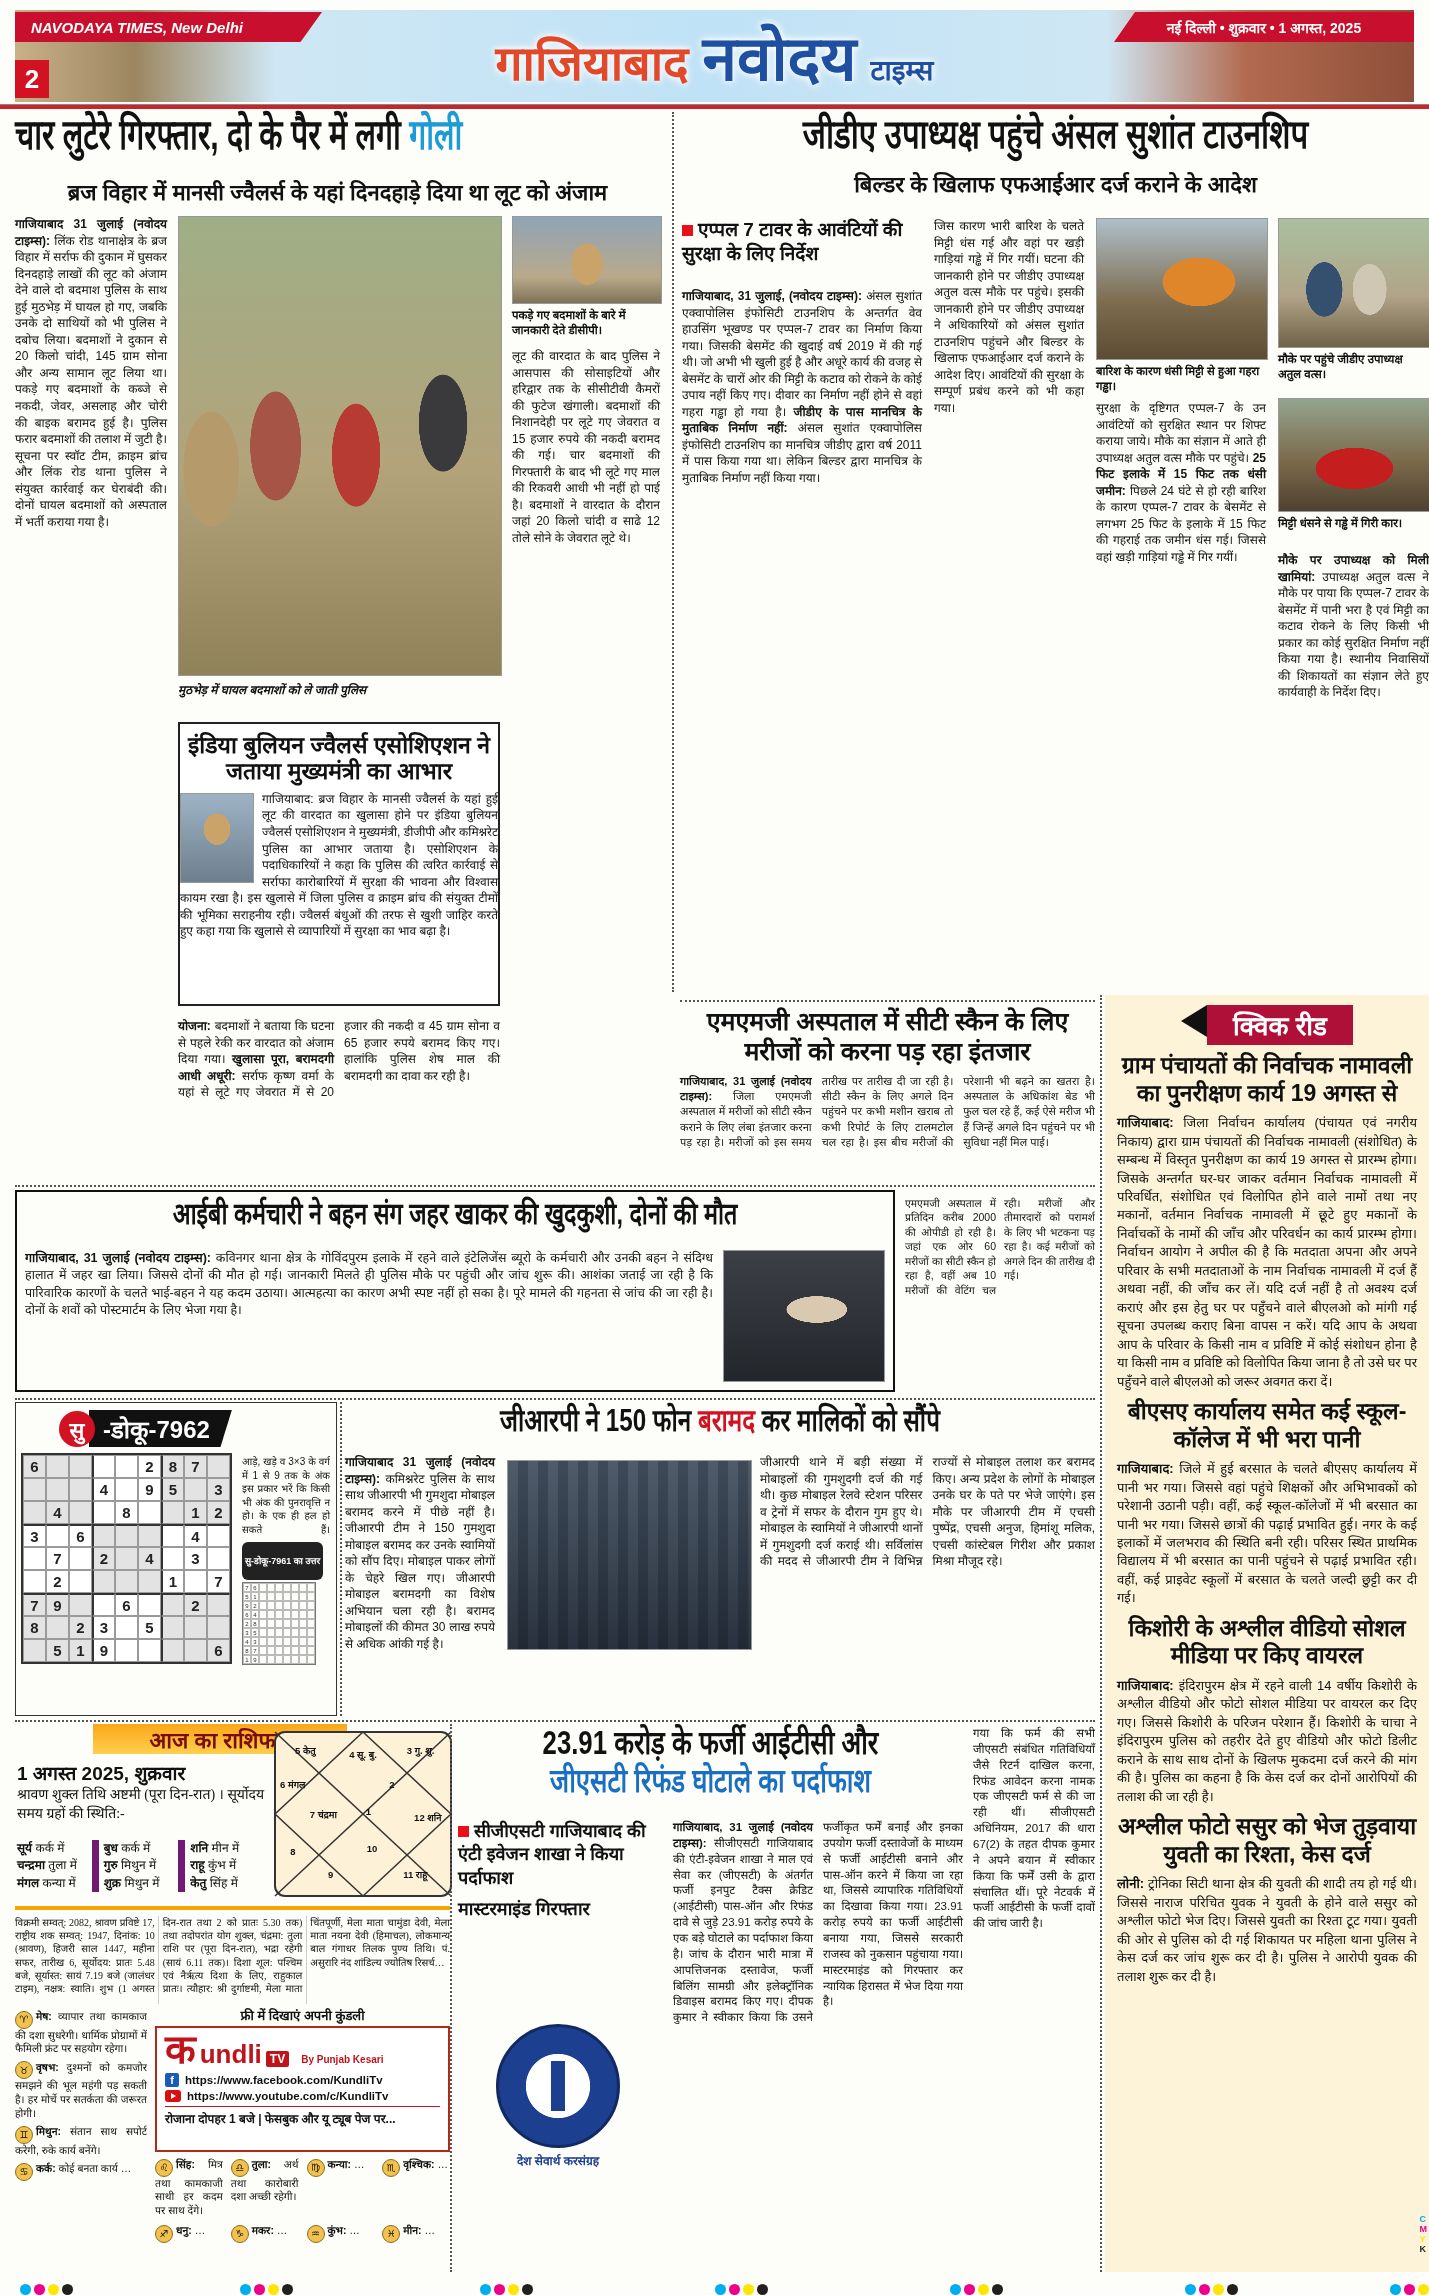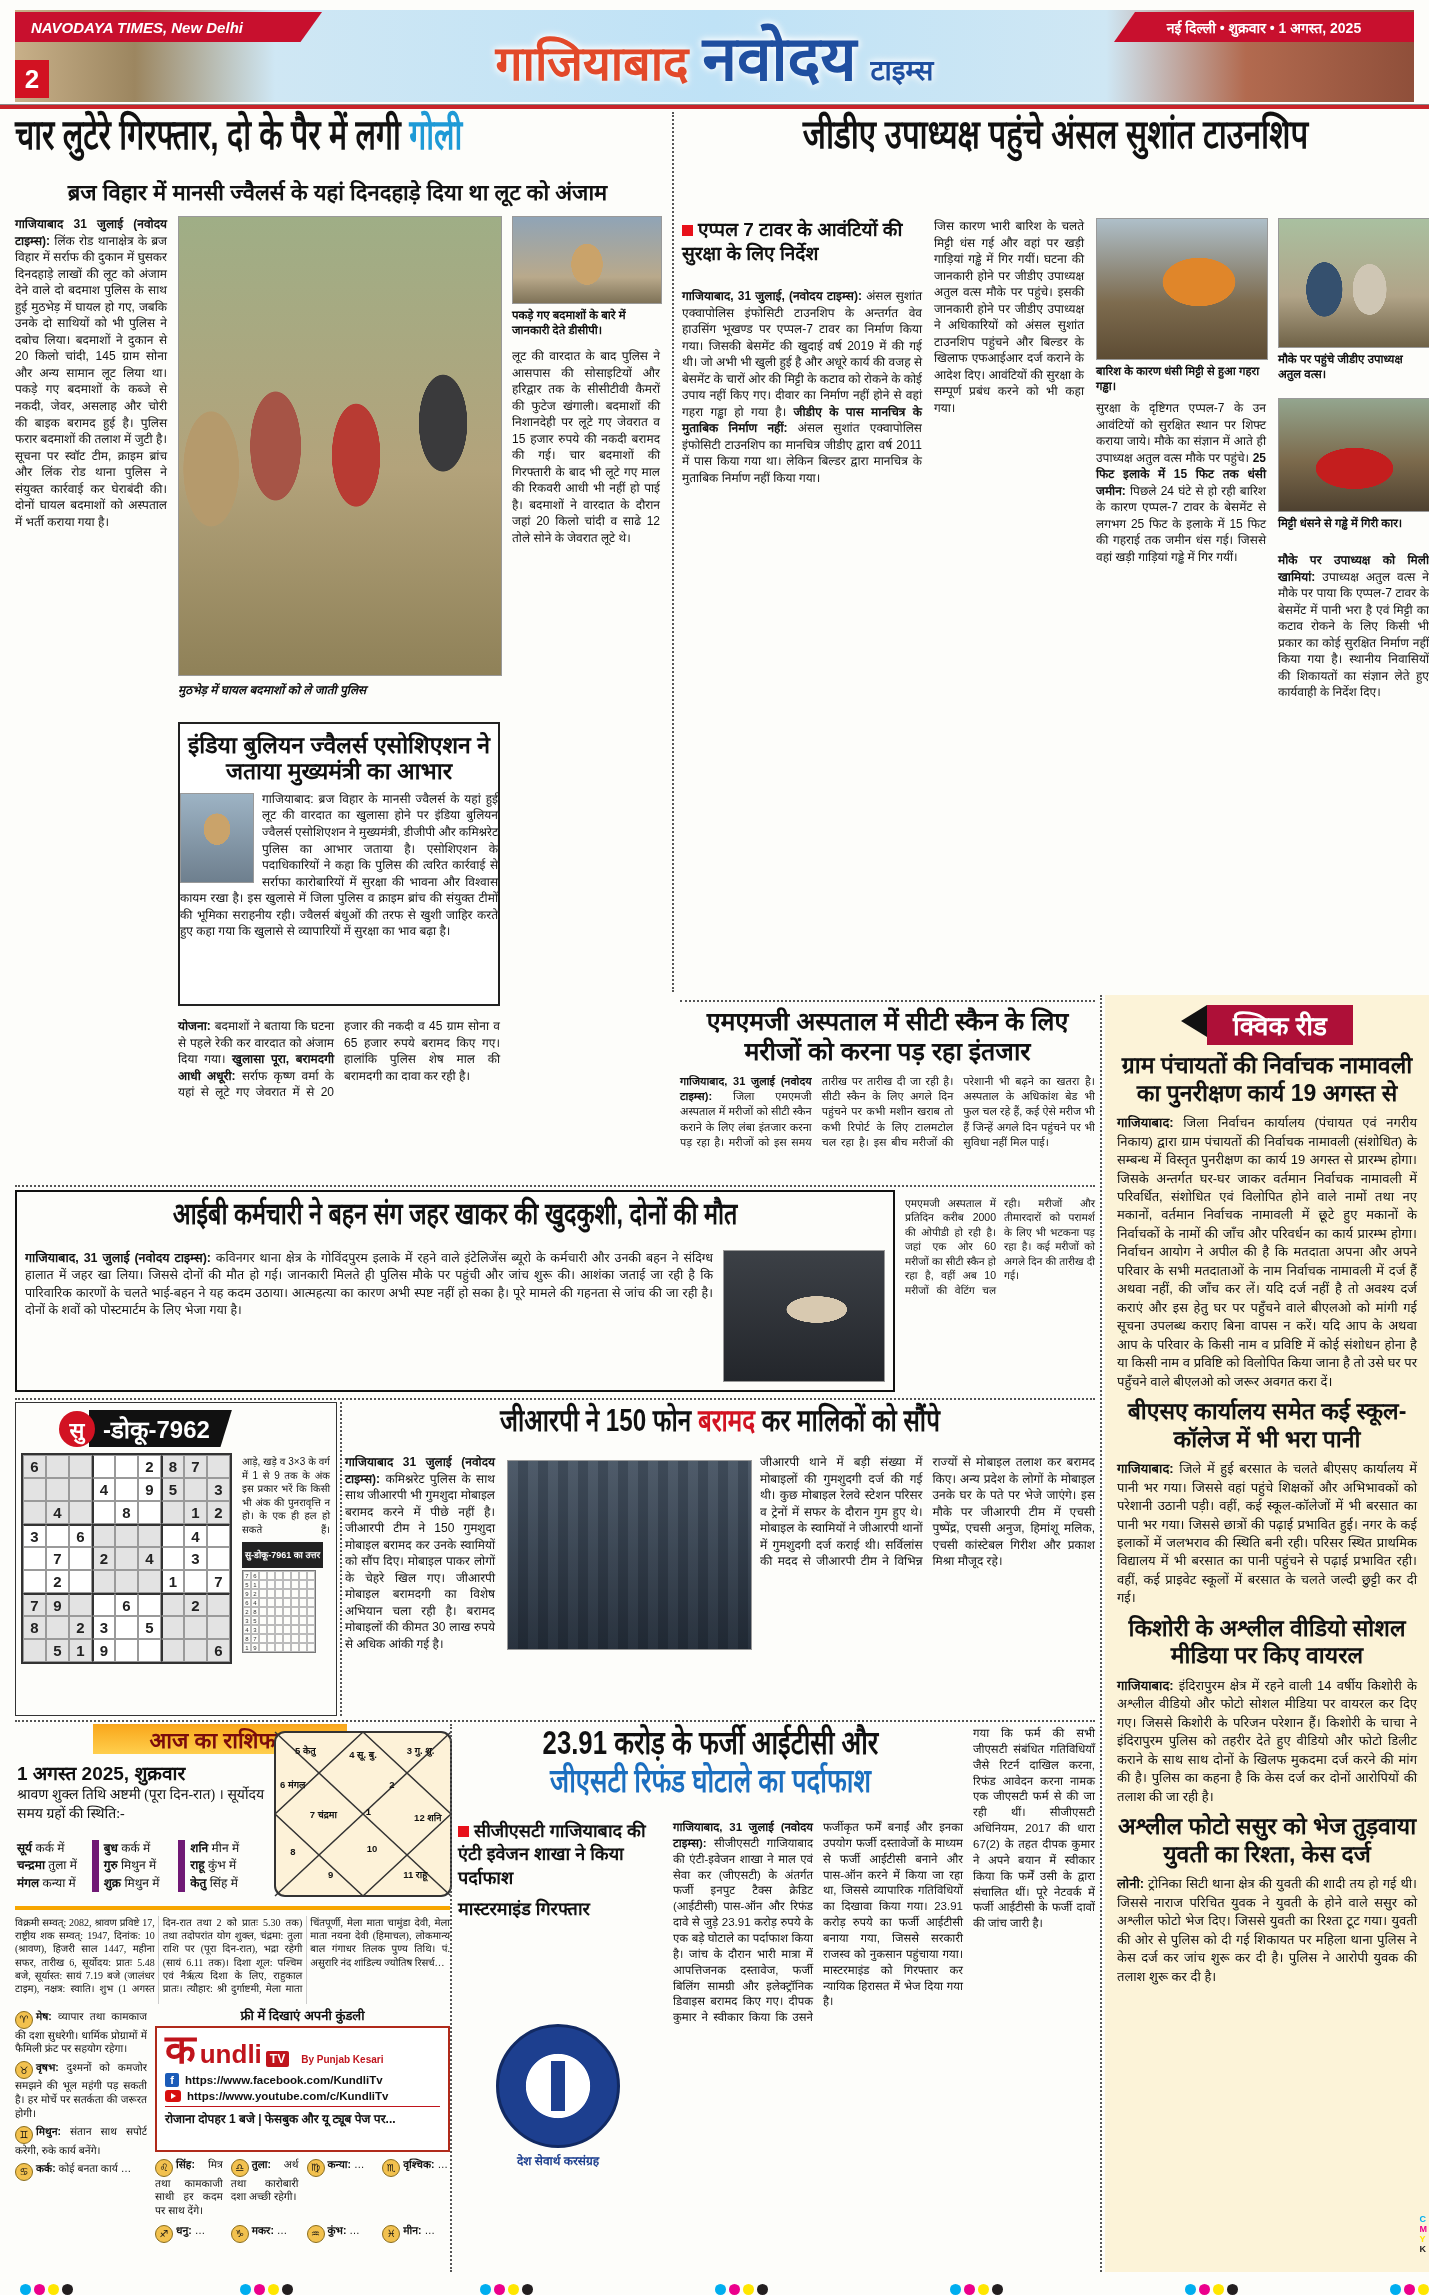--- a/index.html
+++ b/index.html
@@ -77,21 +77,21 @@
            display:flex;align-items:center;justify-content:center;z-index:2;}
   .sribbon{background:#111;color:#fff;font-size:24px;font-weight:700;padding:2px 22px 2px 14px;margin-left:-6px;
            clip-path:polygon(0 0,100% 0,92% 100%,0 100%);}
   .sgrid{display:grid;grid-template-columns:repeat(9,23px);grid-auto-rows:23px;border:2px solid #333;width:fit-content;}
   .sc{border:1px solid #9a9a9a;display:flex;align-items:center;justify-content:center;
       font-size:15px;font-weight:700;color:#222;background:#fff;}
   .sc.sh{background:#e3e3e3;}
   .sc.bt{border-top:2px solid #333;}
   .sc.bl{border-left:2px solid #333;}
   .sinfo{position:absolute;right:6px;top:52px;width:88px;font-size:10px;line-height:1.35;text-align:justify;}
-  .mlabel{font-size:9px;font-weight:700;background:#222;color:#fff;display:inline-block;padding:7px 3px;margin:6px 0 2px;}
+  .mlabel{font-size:9px;font-weight:700;background:#222;color:#fff;display:inline-block;padding:13px 3px;margin:6px 0 2px;border-radius:6px;}
   .mgrid{display:grid;grid-template-columns:repeat(9,8px);grid-auto-rows:9px;border:1px solid #777;width:fit-content;}
   .mc{border:.5px solid #bbb;font-size:6px;display:flex;align-items:center;justify-content:center;color:#333;}
   
   .astro{left:15px;top:1724px;width:435px;height:548px;}
   .aband{position:absolute;left:78px;top:0;width:254px;height:30px;background:linear-gradient(180deg,#f9a61a,#ffcf4d);
          color:#7a0c0c;font-size:22px;font-weight:700;display:flex;align-items:center;justify-content:center;}
   .adate{position:absolute;left:2px;top:36px;font-size:19px;font-weight:700;}
   .atithi{position:absolute;left:2px;top:62px;width:248px;font-size:14px;line-height:1.35;font-family:"Liberation Serif","DejaVu Serif",serif;}
   .planets{position:absolute;left:2px;top:116px;width:248px;display:flex;}
   .pcol{flex:1;font-size:12px;line-height:1.45;border-left:7px solid #701a75;padding-left:5px;}
@@ -175,20 +175,21 @@
     </div>
     <div class="ph ph-dcp" style="left:497px;top:104px;width:148px;height:86px;"></div>
     <div class="abs capb" style="left:497px;top:192px;width:148px;">पकड़े गए बदमाशों के बारे में जानकारी देते डीसीपी।</div>
     <div class="abs body jus" style="left:497px;top:236px;width:148px;height:830px;">लूट की वारदात के बाद पुलिस ने आसपास की सोसाइटियों और हरिद्वार तक के सीसीटीवी कैमरों की फुटेज खंगाली। बदमाशों की निशानदेही पर लूटे गए जेवरात व 15 हजार रुपये की नकदी बरामद की गई। चार बदमाशों की गिरफ्तारी के बाद भी लूटे गए माल की रिकवरी आधी भी नहीं हो पाई है। बदमाशों ने वारदात के दौरान जहां 20 किलो चांदी व साढे 12 तोले सोने के जेवरात लूटे थे।</div>
   </div>
 
   <div class="vdot" style="left:672px;top:112px;height:880px;"></div>
 
   <div class="abs" style="left:682px;top:112px;width:747px;height:882px;">
     <div class="hlL cond ctr" style="font-size:40px;">जीडीए उपाध्यक्ष पहुंचे अंसल सुशांत टाउनशिप</div>
+    <div class="sub ctr" style="margin-top:12px;">बिल्डर के खिलाफ एफआईआर दर्ज कराने के आदेश</div>
     <div class="abs" style="left:0;top:106px;width:240px;font-size:19px;font-weight:700;line-height:1.25;">
       <span class="redsq"></span><span>एप्पल 7 टावर के आवंटियों की सुरक्षा के लिए निर्देश</span>
     </div>
     <div class="abs body jus" style="left:0;top:176px;width:240px;height:700px;">
       <b>गाजियाबाद, 31 जुलाई, (नवोदय टाइम्स):</b>
       <span>अंसल सुशांत एक्वापोलिस इंफोसिटी टाउनशिप के अन्तर्गत वेव हाउसिंग भूखण्ड पर एप्पल-7 टावर का निर्माण किया गया। जिसकी बेसमेंट की खुदाई वर्ष 2019 में की गई थी। जो अभी भी खुली हुई है और अधूरे कार्य की वजह से बेसमेंट के चारों ओर की मिट्टी के कटाव को रोकने के कोई उपाय नहीं किए गए। दीवार का निर्माण नहीं होने से वहां गहरा गड्ढा हो गया है।</span>
       <span class="lead">जीडीए के पास मानचित्र के मुताबिक निर्माण नहीं:</span>
       <span>अंसल सुशांत एक्वापोलिस इंफोसिटी टाउनशिप का मानचित्र जीडीए द्वारा वर्ष 2011 में पास किया गया था। लेकिन बिल्डर द्वारा मानचित्र के मुताबिक निर्माण नहीं किया गया।</span>
     </div>
     <div class="abs body jus" style="left:252px;top:106px;width:150px;height:772px;">जिस कारण भारी बारिश के चलते मिट्टी धंस गई और वहां पर खड़ी गाड़ियां गड्ढे में गिर गयीं। घटना की जानकारी होने पर जीडीए उपाध्यक्ष अतुल वत्स मौके पर पहुंचे। इसकी जानकारी होने पर जीडीए उपाध्यक्ष ने अधिकारियों को अंसल सुशांत टाउनशिप पहुंचने और बिल्डर के खिलाफ एफआईआर दर्ज कराने के आदेश दिए। आवंटियों की सुरक्षा के सम्पूर्ण प्रबंध करने को भी कहा गया।</div>

